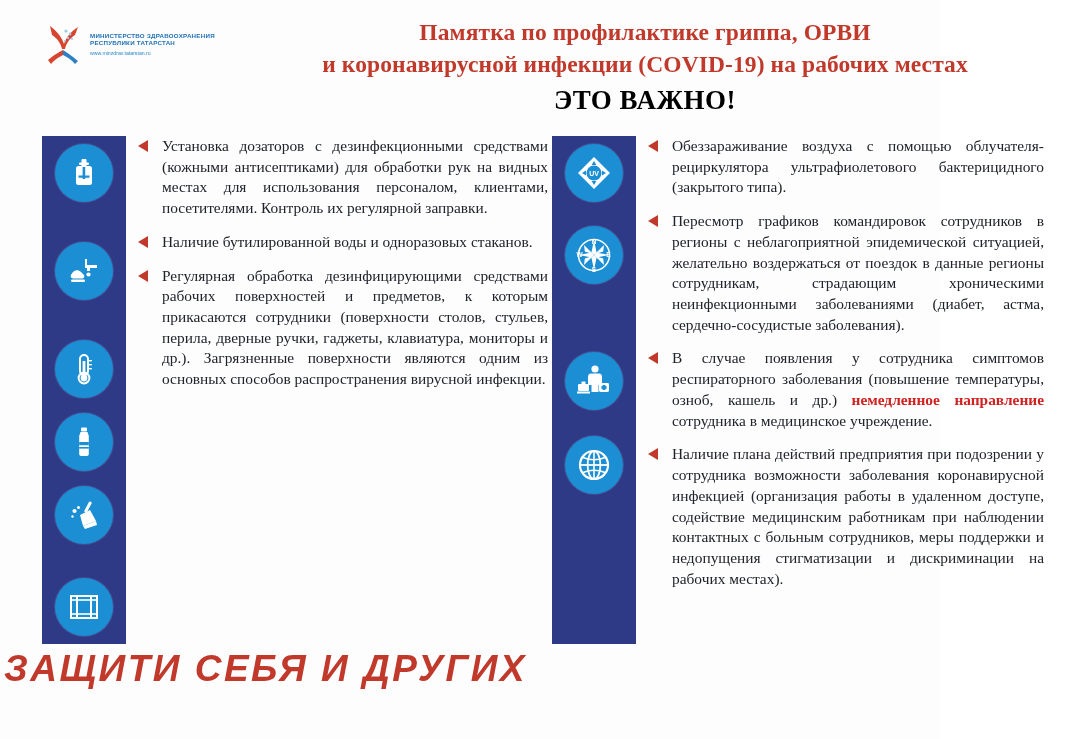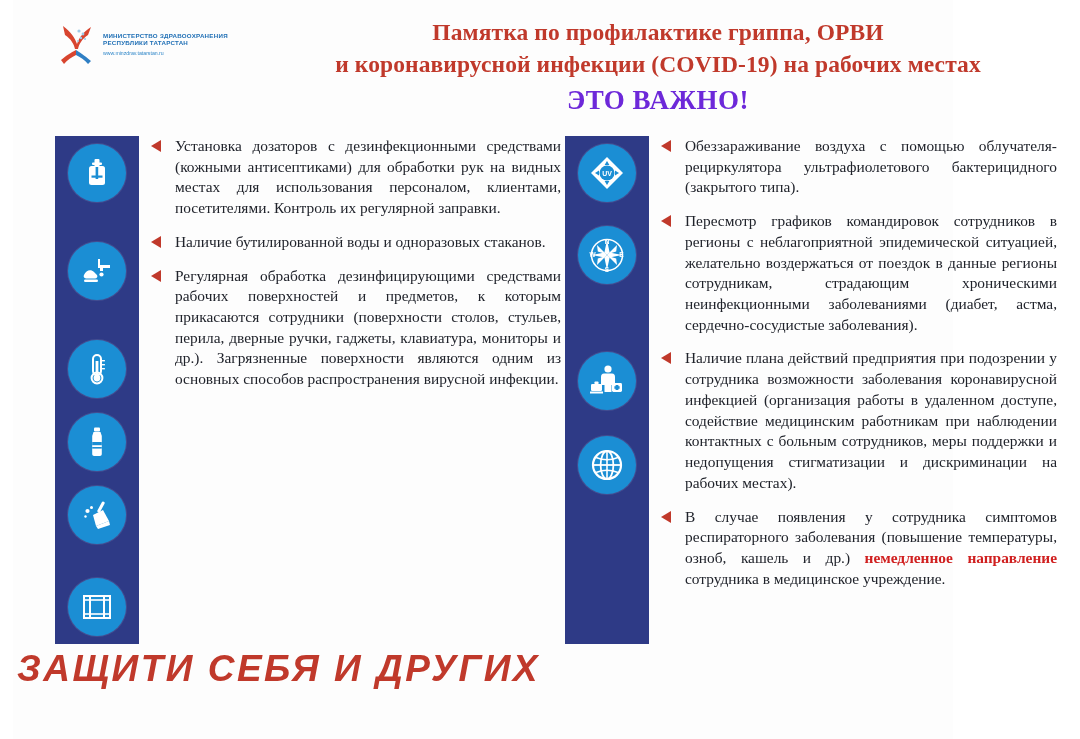--- a/index.html
+++ b/index.html
@@ -15,21 +15,20 @@
     font-family: "Liberation Serif", serif;
   }
 
   .poster {
     position: absolute;
     left: 0; top: 0;
     width: 940px;
     height: 739px;
     background: #fdfdfd;
     box-sizing: border-box;
-    margin-left: 13px;
   }
 
   
   .header {
     position: absolute;
     left: 0; top: 0;
     width: 1080px;
     height: 122px;
   }
 
@@ -83,21 +82,21 @@
     font-weight: bold;
     font-size: 23.5px;
     color: #c0392b;
     line-height: 1.38;
     letter-spacing: 0.1px;
   }
   .title-important {
     font-family: "Liberation Serif", serif;
     font-weight: bold;
     font-size: 27px;
-    color: #6d28d9;
+    color: #000000;
     margin-top: 4px;
     letter-spacing: 0.5px;
   }
 
   
   .columns {
     position: absolute;
     left: 0;
     top: 136px;
     width: 1080px;
@@ -372,25 +371,25 @@
         <div class="bullet">
           <span class="bullet-marker"></span>
           <span>Обеззараживание воздуха с помощью облучателя-рециркулятора ультрафиолетового бактерицидного (закрытого типа).</span>
         </div>
         <div class="bullet">
           <span class="bullet-marker"></span>
           <span>Пересмотр графиков командировок  сотрудников в регионы с неблагоприятной эпидемической ситуацией, желательно воздержаться от поездок в данные регионы сотрудникам, страдающим хроническими неинфекционными заболеваниями (диабет, астма, сердечно-сосудистые заболевания).</span>
         </div>
         <div class="bullet">
           <span class="bullet-marker"></span>
+          <span>В случае появления у сотрудника симптомов респираторного заболевания (повышение температуры, озноб, кашель и др.) </span><span class="hl-red">немедленное направление</span><span> сотрудника в медицинское учреждение.</span>
+        </div>
+        <div class="bullet">
+          <span class="bullet-marker"></span>
           <span>Наличие плана действий предприятия при подозрении у сотрудника возможности заболевания коронавирусной инфекцией (организация работы в удаленном доступе, содействие медицинским работникам при наблюдении контактных с больным сотрудников, меры поддержки и недопущения стигматизации и дискриминации на рабочих местах).</span>
-        </div>
-        <div class="bullet">
-          <span class="bullet-marker"></span>
-          <span>В случае появления у сотрудника симптомов респираторного заболевания (повышение температуры, озноб, кашель и др.) </span><span class="hl-red">немедленное направление</span><span> сотрудника в медицинское учреждение.</span>
         </div>
       </div>
     </div>
 
   </div>
 
   <div class="footer">
     <div class="slogan">ЗАЩИТИ СЕБЯ И ДРУГИХ</div>
   </div>
 

